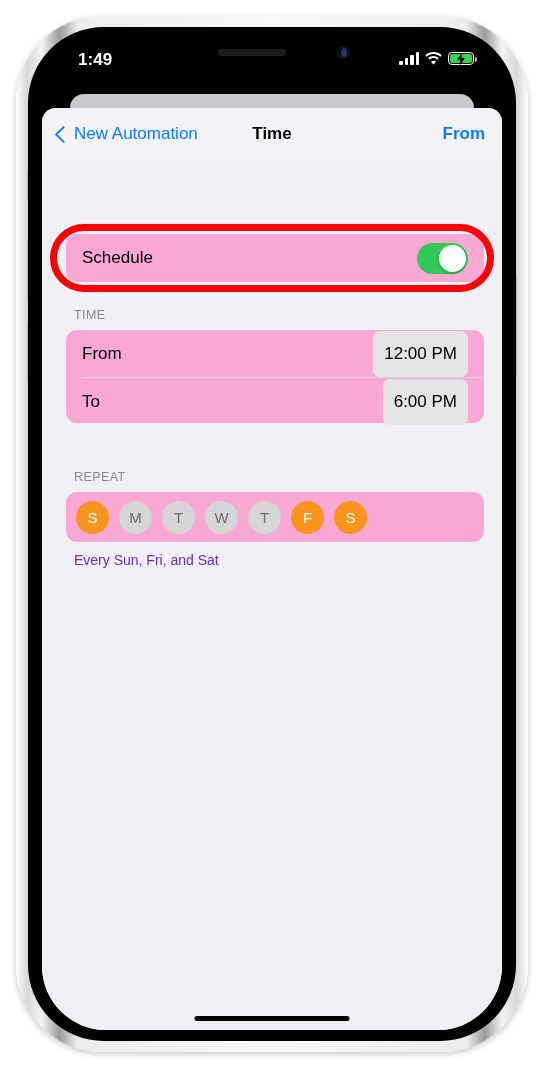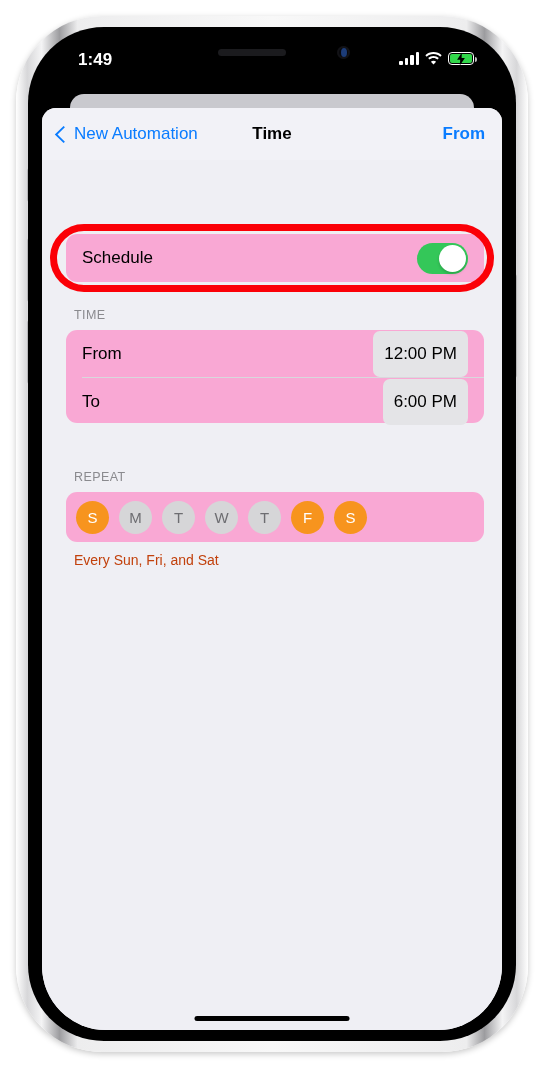--- a/index.html
+++ b/index.html
@@ -407,21 +407,21 @@
   .day.on {
     background: #f7941e;
     color: #ffffff;
   }
 
   .repeat-summary {
     position: absolute;
     left: 32px;
     top: 392px;
     font-size: 14px;
-    color: #c2410c;
+    color: #6d28d9;
   }
 
   
   .home-indicator {
     position: absolute;
     left: 50%;
     transform: translateX(-50%);
     bottom: 9px;
     width: 155px;
     height: 5px;

